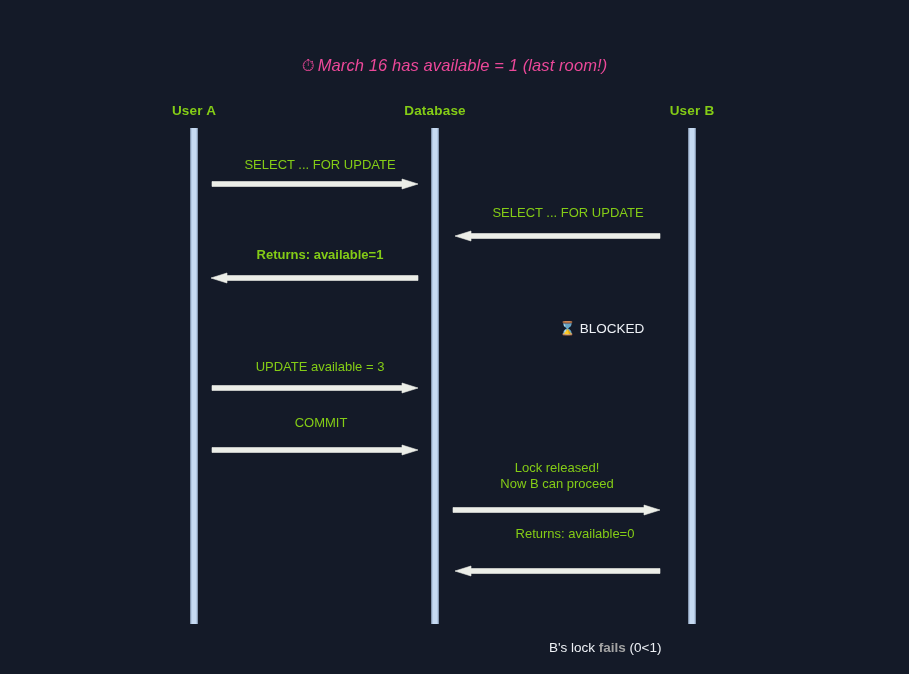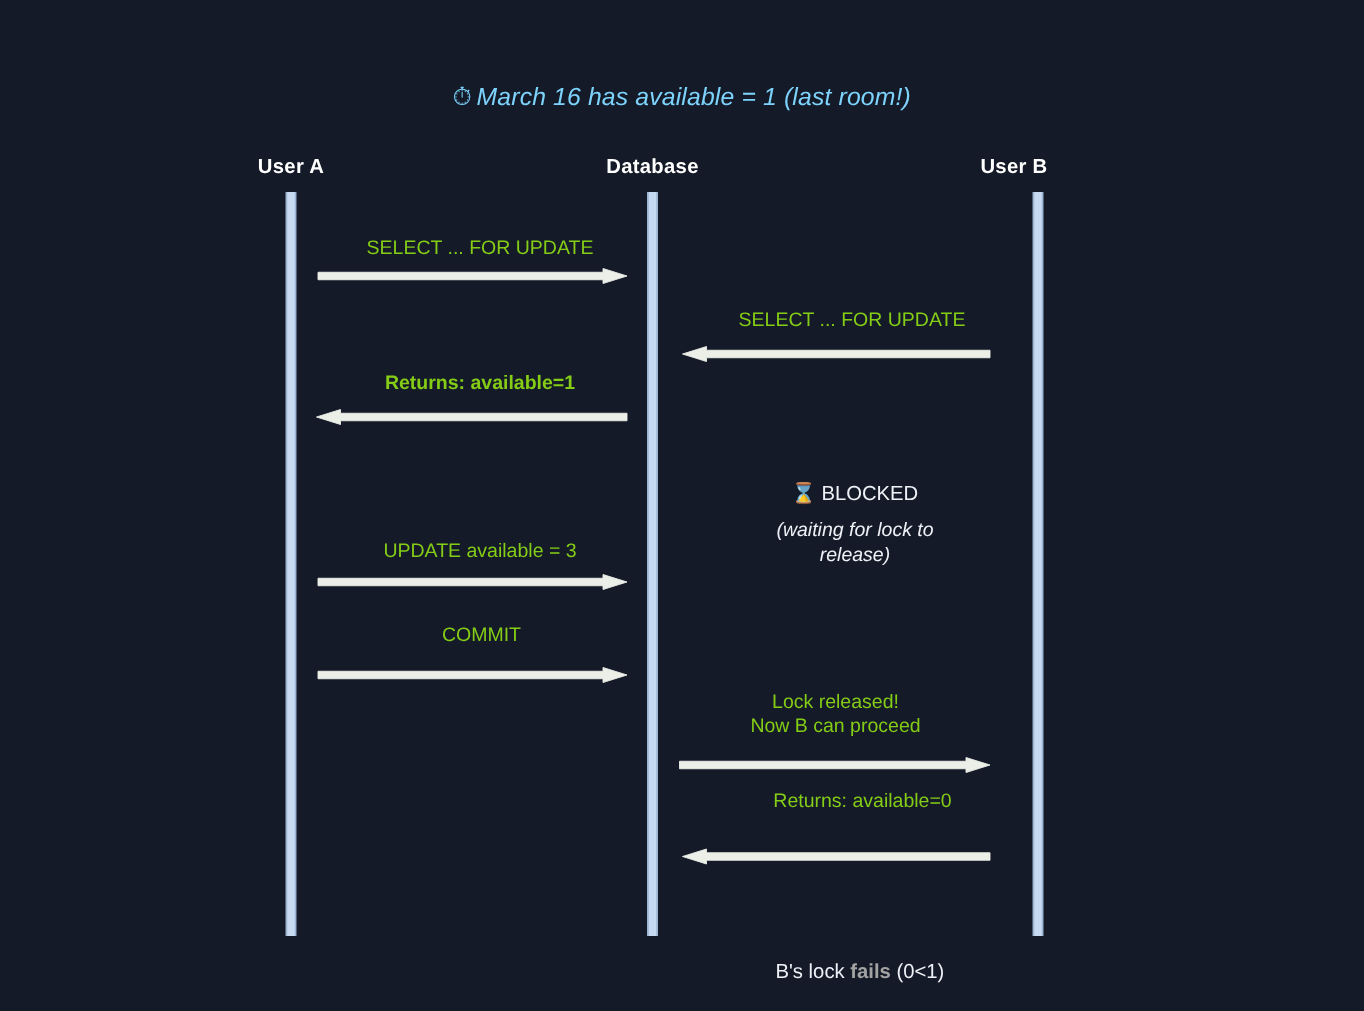--- a/index.html
+++ b/index.html
@@ -22,37 +22,37 @@
     height: 674px;
   }
 
   
   .diagram-title {
     position: absolute;
     left: 0;
     top: 56px;
     width: 909px;
     text-align: center;
-    color: #7dd3fc;
+    color: #ec4899;
     font-size: 16.5px;
     font-style: italic;
     font-weight: 400;
     letter-spacing: 0.1px;
     white-space: nowrap;
   }
   .diagram-title .emoji {
     font-style: normal;
     margin-right: 3px;
   }
 
   
   .participant-label {
     position: absolute;
     transform: translateX(-50%);
-    color: #ffffff;
+    color: #84cc16;
     font-size: 13.5px;
     font-weight: 700;
     letter-spacing: 0.2px;
     white-space: nowrap;
   }
   .lifeline {
     position: absolute;
     width: 7px;
     transform: translateX(-50%);
     background: #c6daf2;
@@ -81,20 +81,21 @@
     overflow: visible;
   }
 
   
   .note {
     position: absolute;
     transform: translateX(-50%);
     text-align: center;
     color: #eef1f6;
     white-space: pre;
+    margin-left: 32px;
   }
   .note-title {
     font-size: 13.5px;
     line-height: 18px;
   }
   .note-title .emoji {
     margin-right: 3px;
   }
   .note-sub {
     font-size: 13px;
@@ -117,21 +118,21 @@
 
   <div class="diagram-title">
     <span class="emoji">⏱</span><span>March 16 has available = 1 (last room!)</span>
   </div>
 
   <div id="participants">
       <div class="participant-label" style="left: 194px; top: 103px;">User A</div>
       <div class="lifeline" style="left: 194px; top: 128px; height: 496px; background: rgb(198, 218, 242);"></div>
       <div class="participant-label" style="left: 435px; top: 103px;">Database</div>
       <div class="lifeline" style="left: 435px; top: 128px; height: 496px; background: rgb(198, 218, 242);"></div>
-      <div class="participant-label" style="left: 676px; top: 103px;">User B</div>
+      <div class="participant-label" style="left: 692px; top: 103px;">User B</div>
       <div class="lifeline" style="left: 692px; top: 128px; height: 496px; background: rgb(198, 218, 242);"></div>
     </div>
 
   <div id="messages">
       <div class="msg-label" style="left: 320px; top: 157px;">SELECT ... FOR UPDATE</div>
       <div class="arrow" style="left: 212px; top: 176px; width: 206px;">
         <svg width="206" height="16" viewBox="0 0 206 16">
           <polygon points="0,5.5 190,5.5 190,3 206,8 190,13 190,10.5 0,10.5" fill="#eceee8" stroke="#eceee8" stroke-width="0.6" stroke-linejoin="miter"></polygon>
         </svg>
       </div>
@@ -168,22 +169,21 @@
       </div>
       <div class="msg-label" style="left: 557px; top: 526px; padding-left: 36px;">Returns: available=0</div>
       <div class="arrow" style="left: 455px; top: 563px; width: 205px;">
         <svg width="205" height="16" viewBox="0 0 205 16">
           <polygon points="205,5.5 16,5.5 16,3 0,8 16,13 16,10.5 205,10.5" fill="#eceee8" stroke="#eceee8" stroke-width="0.6" stroke-linejoin="miter"></polygon>
         </svg>
       </div>
     </div>
 
   <div id="notes">
-      <div class="note" style="left: 570px; top: 320px;"><div class="note-title"><span class="emoji">⌛</span><span>BLOCKED</span></div><div class="note-sub">(waiting for lock to
-release)</div></div>
+      <div class="note" style="left: 570px; top: 320px;"><div class="note-title"><span class="emoji">⌛</span><span>BLOCKED</span></div></div>
     </div>
 
   <div class="note" id="result-note" style="left: 562px; top: 582px;">
     <div class="note-line">
       <span>B's lock </span><span class="fail-word" style="color: #a3a3a3;">fails</span><span> (0&lt;1)</span>
     </div>
     
   </div>
 
 </div>

